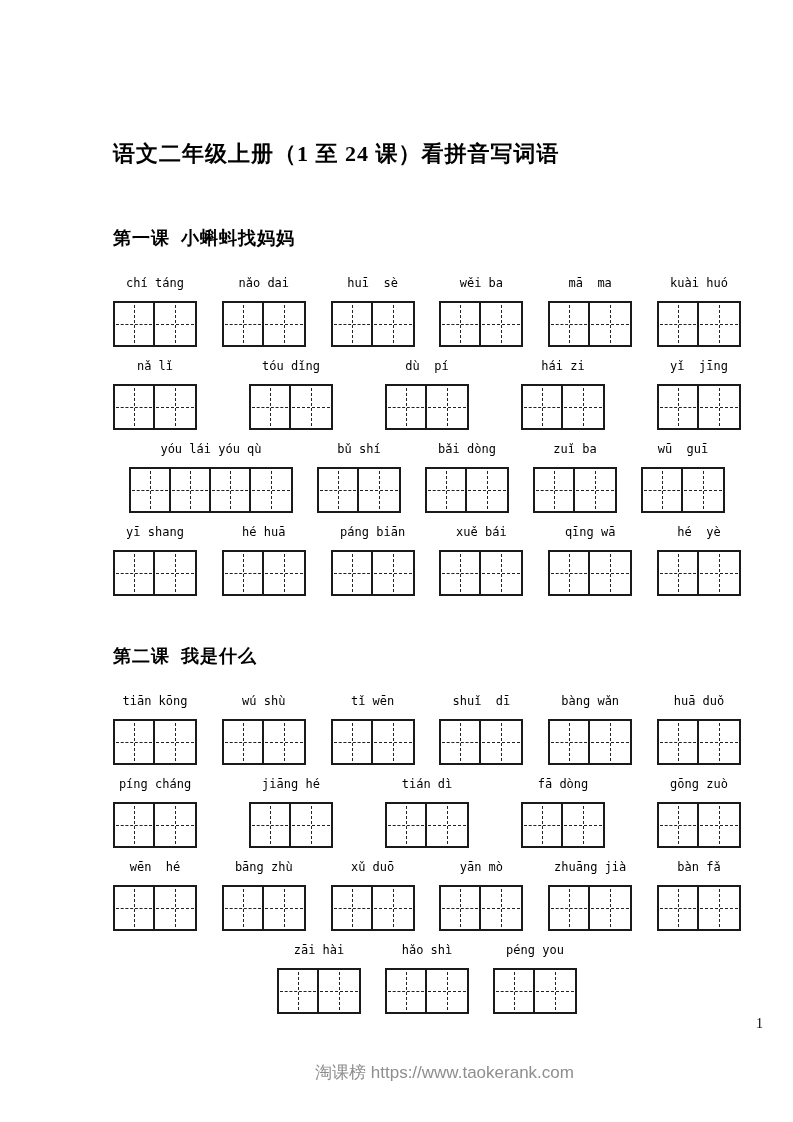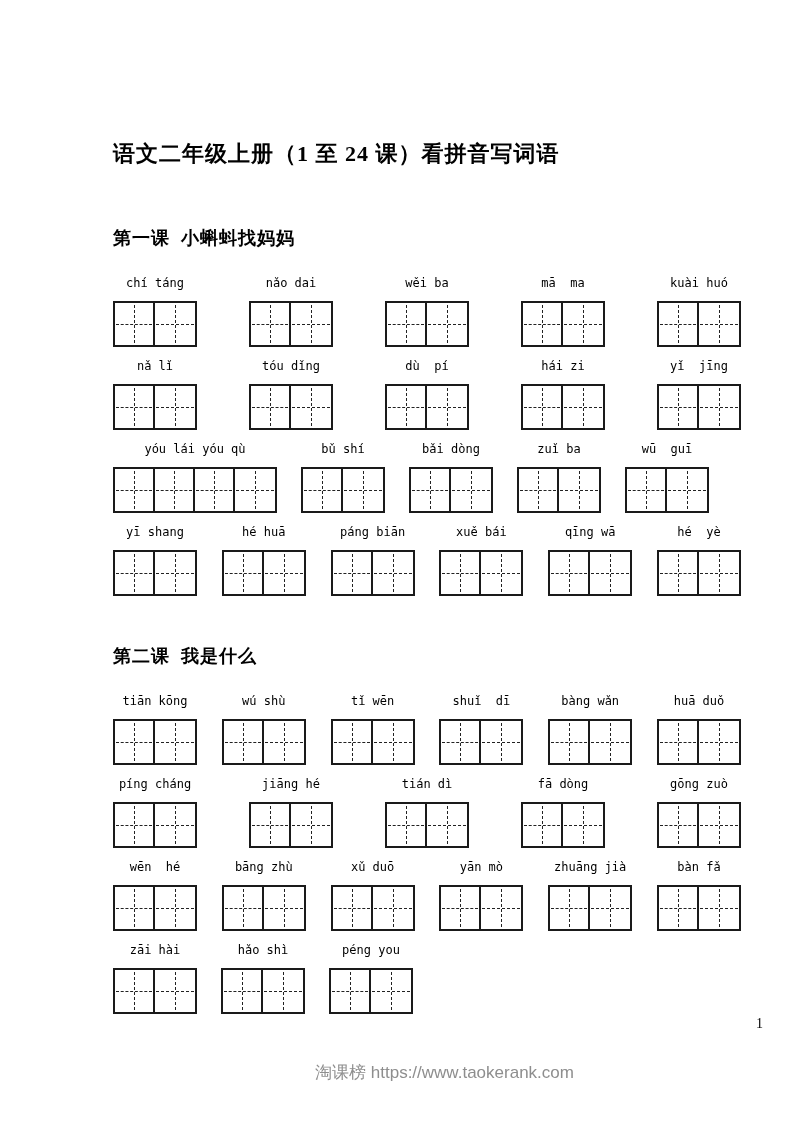--- a/index.html
+++ b/index.html
@@ -42,21 +42,21 @@
   }
   .section + .section .section-heading {
     margin-top: 49px;
   }
   .row {
     display: flex;
     align-items: flex-end;
     margin-bottom: 9px;
   }
   .row.full { justify-content: space-between; }
-  .row.partial { justify-content: flex-start; gap: 24px; }
+  .row.partial { justify-content: center; gap: 24px; }
   .word {
     display: flex;
     flex-direction: column;
     align-items: center;
   }
   .pinyin {
     font-family: "DejaVu Sans Mono", monospace;
     font-size: 12px;
     line-height: 20px;
     margin-bottom: 8px;
@@ -130,20 +130,27 @@
               </div>
             </div>
             <div class="word">
               <div class="pinyin">nǎo dai</div>
               <div class="tzg">
                 <div class="cell"></div>
                 <div class="cell"></div>
               </div>
             </div>
             <div class="word">
+              <div class="pinyin">huī  sè</div>
+              <div class="tzg">
+                <div class="cell"></div>
+                <div class="cell"></div>
+              </div>
+            </div>
+            <div class="word">
               <div class="pinyin">wěi ba</div>
               <div class="tzg">
                 <div class="cell"></div>
                 <div class="cell"></div>
               </div>
             </div>
             <div class="word">
               <div class="pinyin">mā  ma</div>
               <div class="tzg">
                 <div class="cell"></div>

